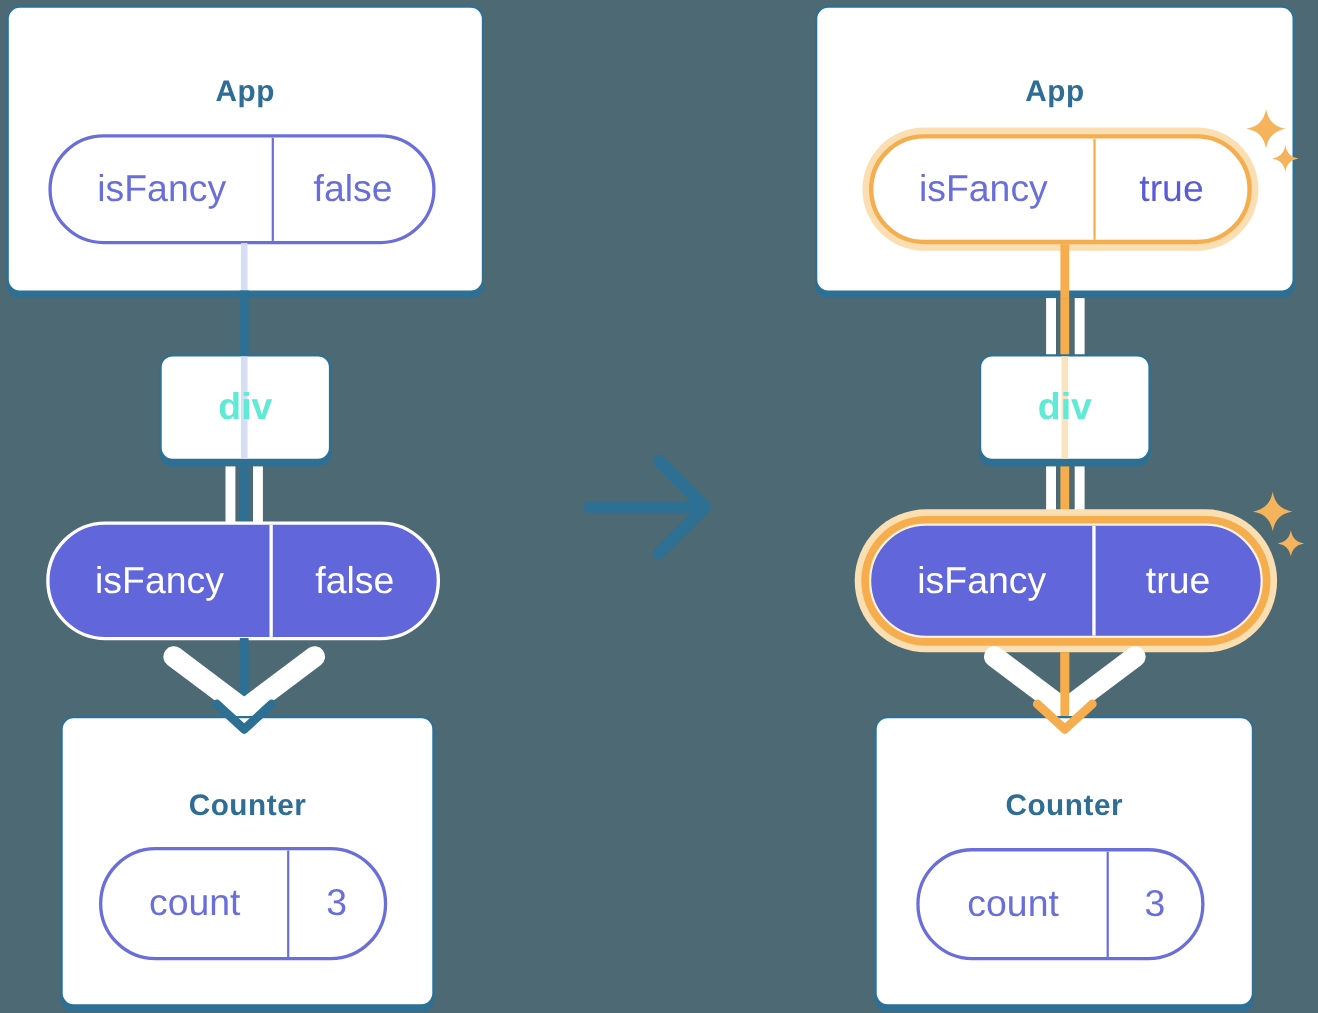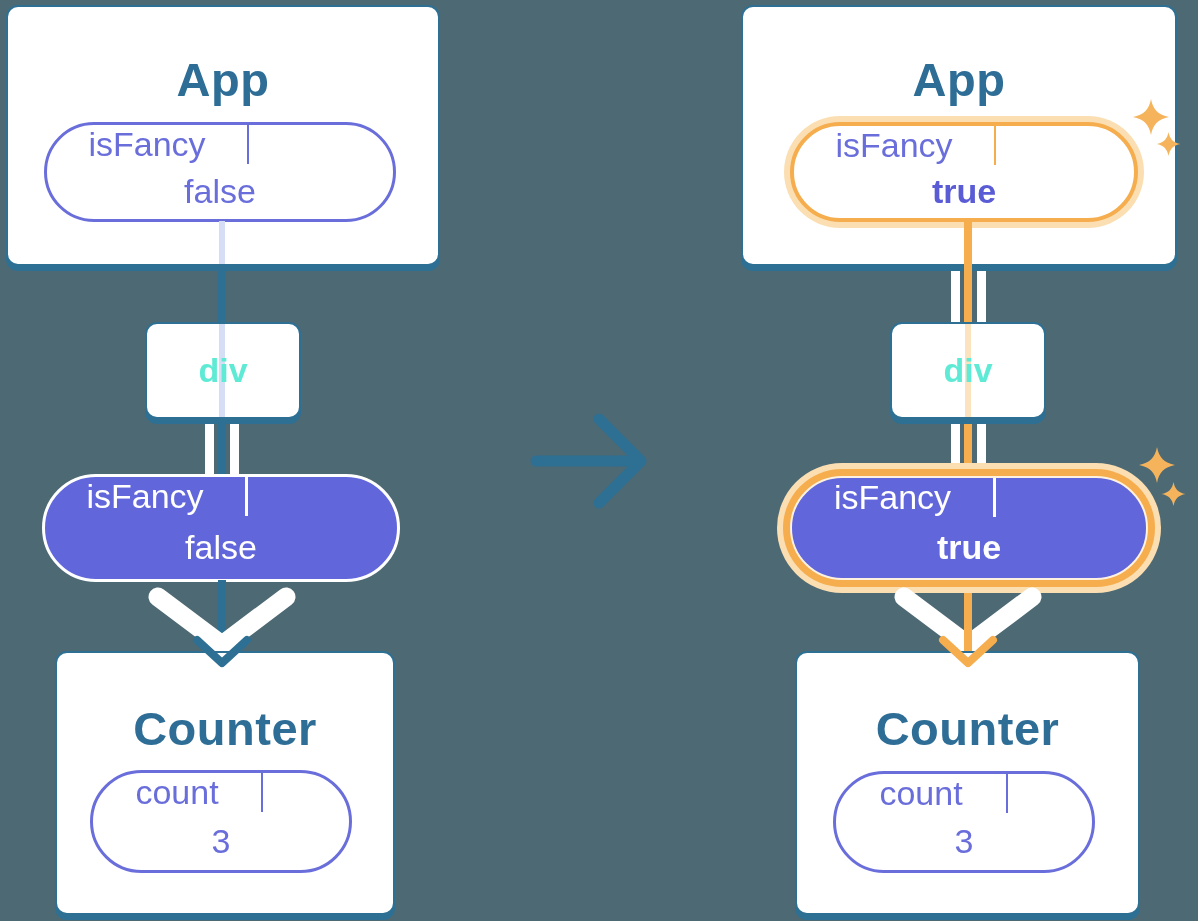--- a/index.html
+++ b/index.html
@@ -9,50 +9,50 @@
     background:#4d6974;
     font-family:"Liberation Sans", sans-serif;
   }
   .card {
     position:absolute; background:#ffffff;
     border:2px solid #2d7094; border-radius:12px;
     box-shadow:0 5px 0 #2d7094;
   }
   .card-title {
     position:absolute; text-align:center;
-    color:#2e6e96; font-size:47px; font-weight:700; letter-spacing:0.5px;
+    color:#2e6e96; font-size:27px; font-weight:700; letter-spacing:0.5px;margin-top:16px;
   }
   .node-label {
     position:absolute; display:flex; align-items:center; justify-content:center;
     color:#5eead4; font-size:34px; font-weight:700;
   }
   .pill {
     position:absolute; display:flex; align-items:stretch;
-    border-radius:60px; overflow:hidden; font-size:34px;flex-direction:column;
+    border-radius:60px; overflow:hidden; font-size:34px;
   }
   .pill .cell {
     display:flex; align-items:center; justify-content:center;
   }
   .pill-outline { border:3px solid #6a6edb; color:#6a6edb; background:#ffffff; }
   .pill-outline .cell-key { border-right:2px solid #6a6edb; }
   .pill-solid  { border:3px solid #ffffff; color:#ffffff; background:#6266db; }
   .pill-solid  .cell-key { border-right:3px solid #ffffff; }
   .pill-fancy-outline {
     background:#ffffff; color:#6a6edb;
     border:4px solid #f5ad4e;
     box-shadow:0 0 0 6px #fbdfb2;
   }
   .pill-fancy-outline .cell-key { border-right:2px solid #f5ad4e; }
   .pill-fancy-solid {
     background:#6266db; color:#ffffff;
     border:2px solid #fdf2df;
     box-shadow:0 0 0 7px #f5ad4e, 0 0 0 13px #fbdfb2;
   }
   .pill-fancy-solid .cell-key { border-right:3px solid #ffffff; }
-  .bold-val { font-weight:700; }
+  .bold-val { font-weight:400; }
   .true-col { color:#5a5cd6; }
   .vline { position:absolute; }
   .lav    { background:#d5def5; }
   .blue   { background:#2d7094; }
   .white  { background:#ffffff; }
   .orange { background:#f5ad4e; }
   .paleor { background:#fbe3c0; }
   svg { position:absolute; overflow:visible; }
 </style>
 </head>

